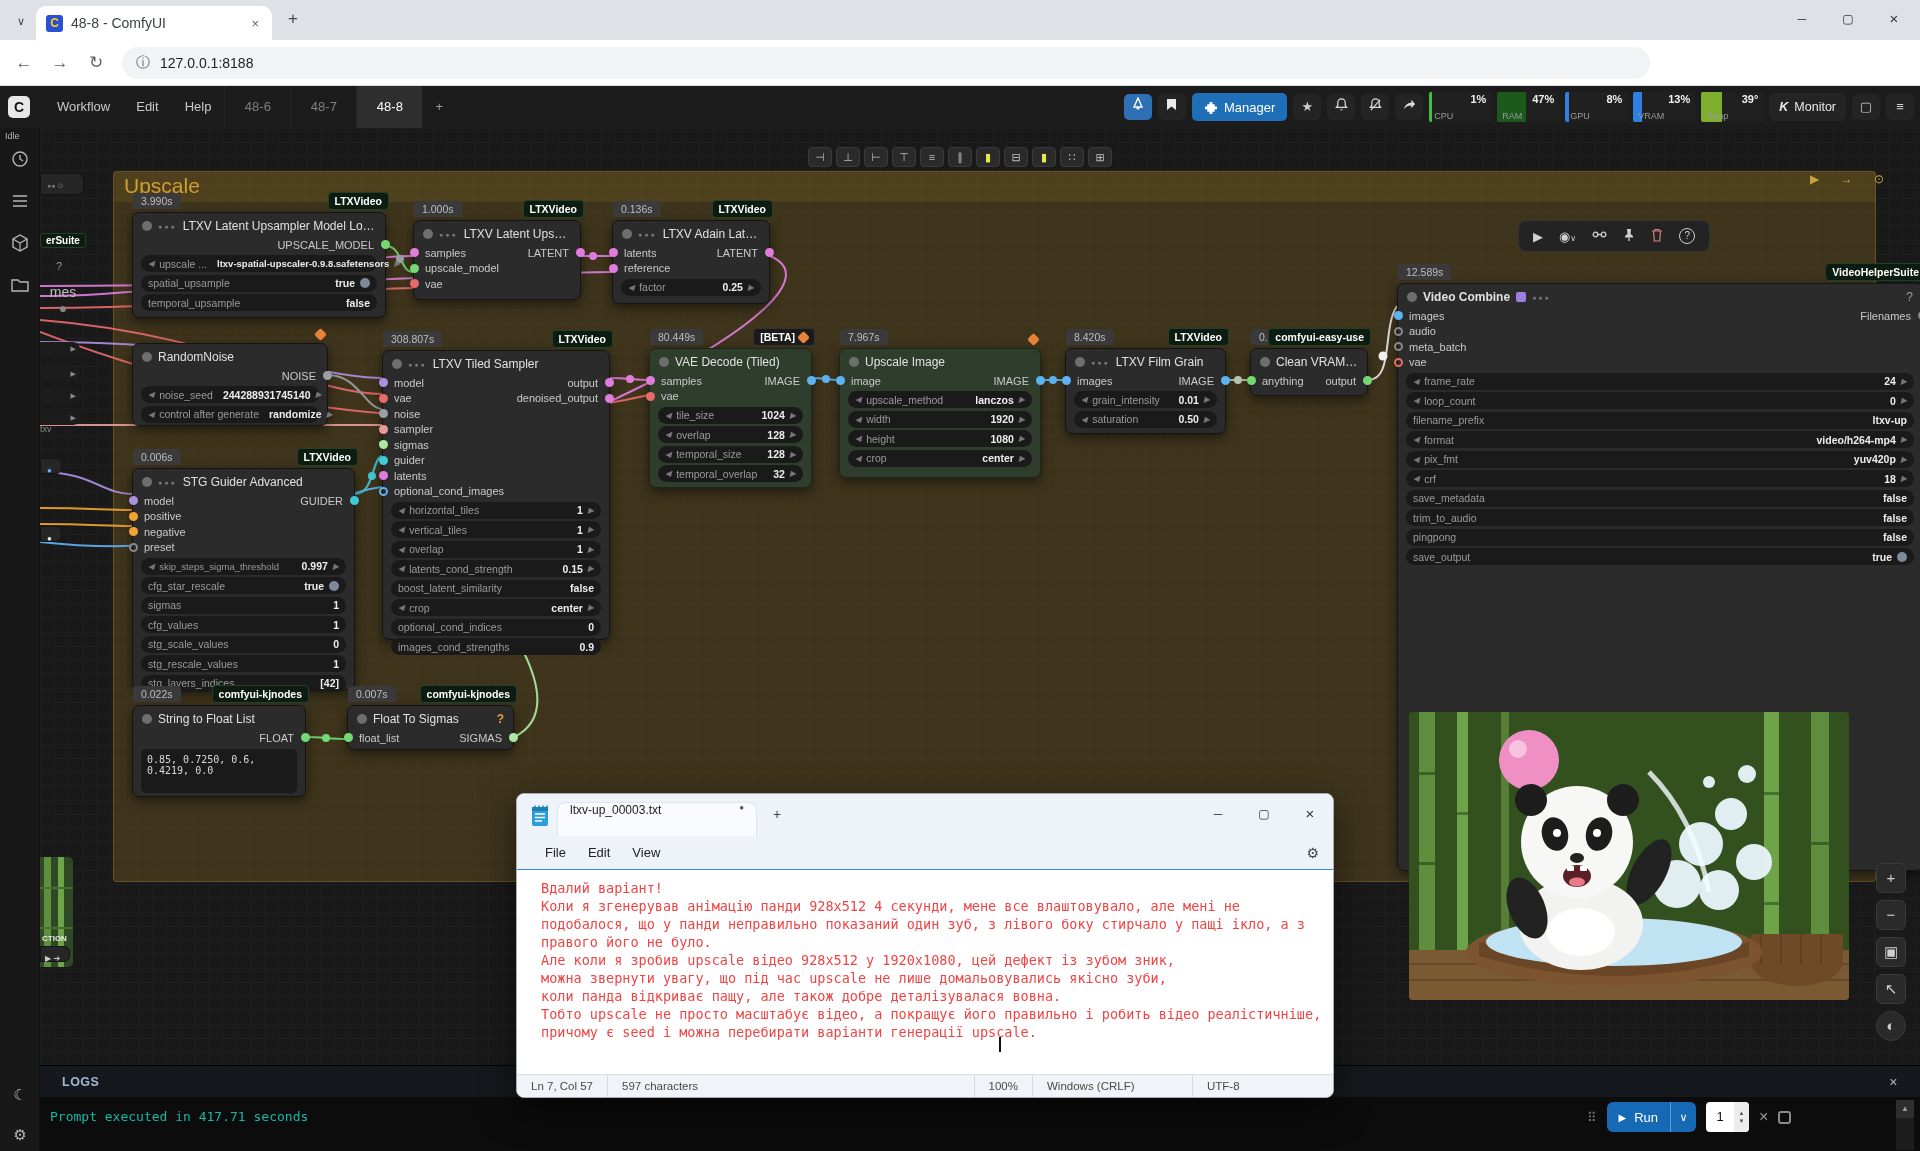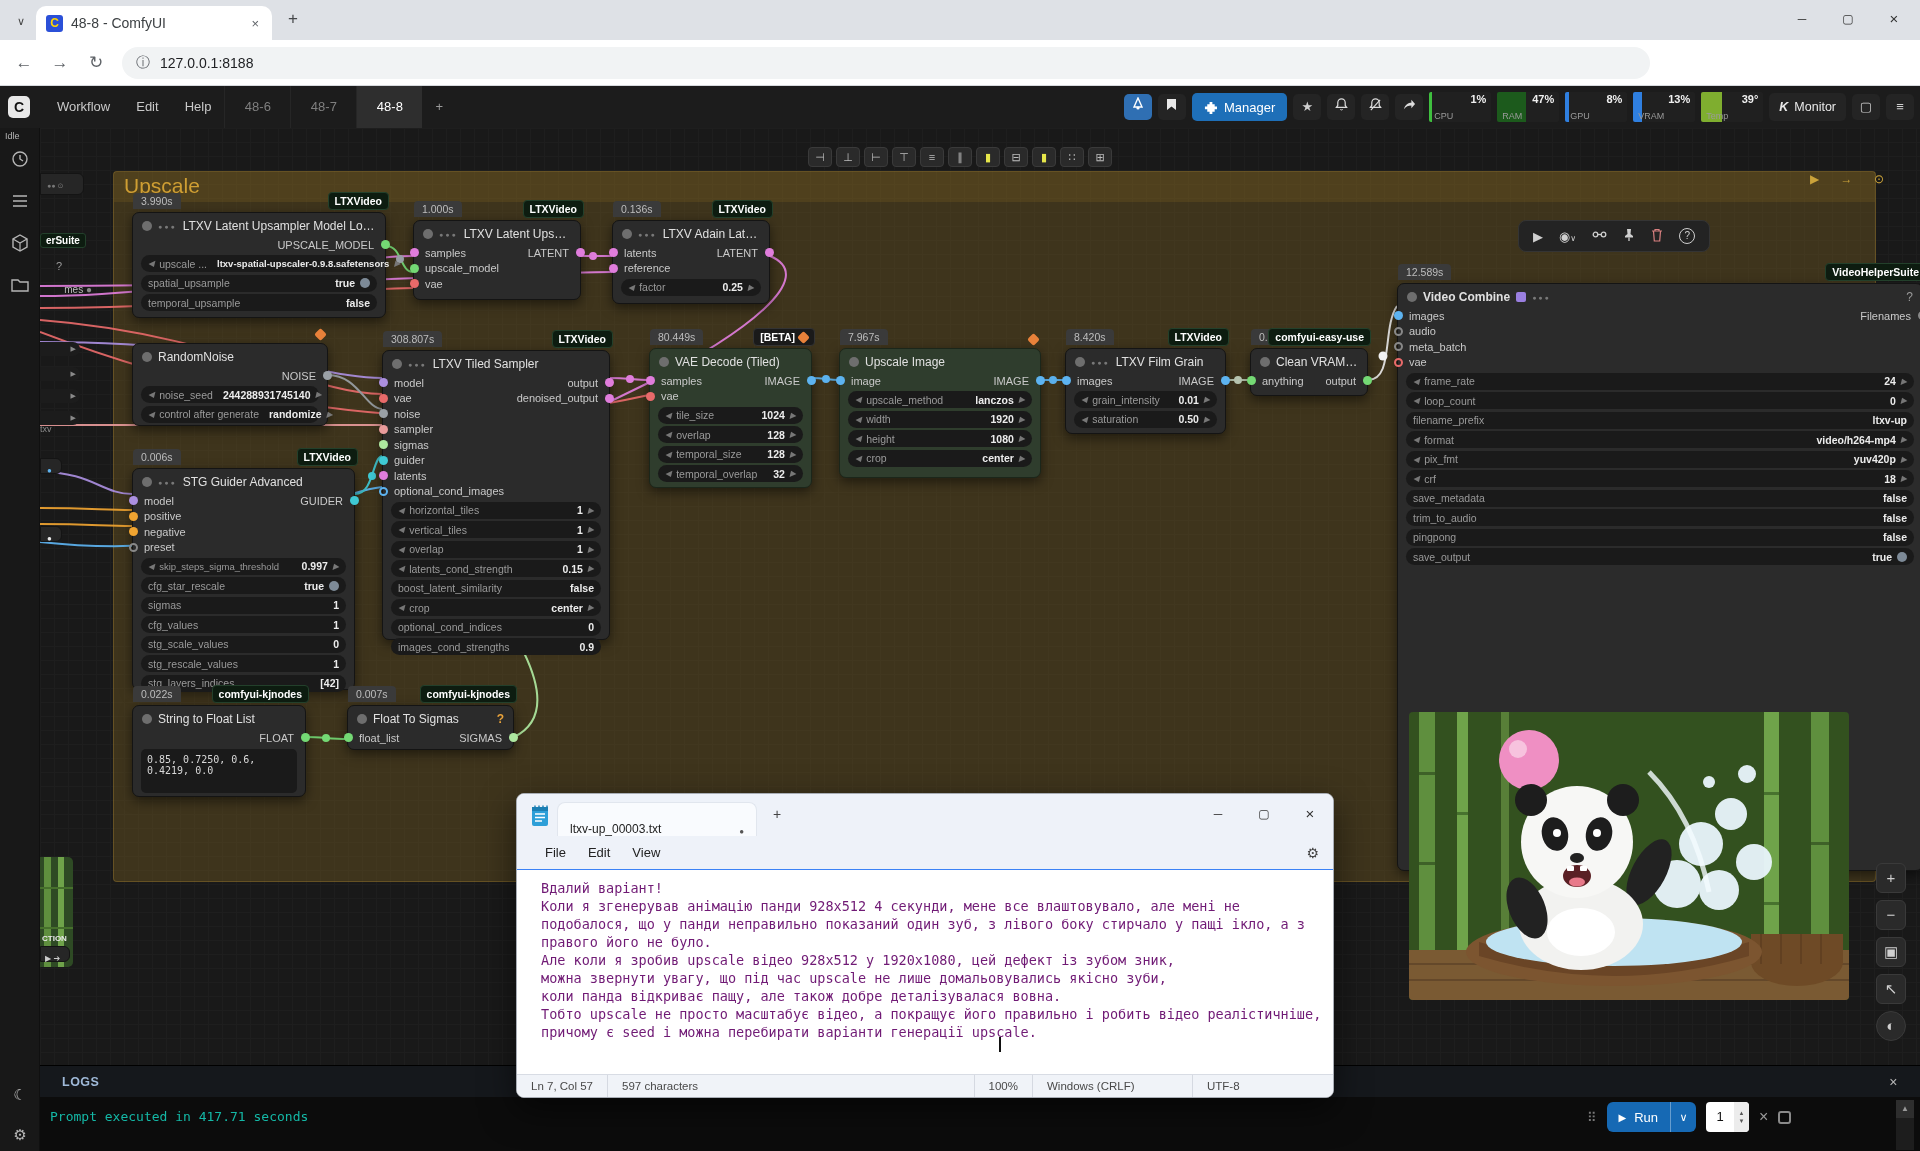--- a/index.html
+++ b/index.html
@@ -141,30 +141,30 @@
       font-size:6px;color:#555;align-items:center;justify-content:center;gap:2px}
   #logs-scroll{position:absolute;left:1896px;top:1100px;width:18px;height:50px;background:#1d1d1d}
   #logs-scroll .up{height:18px;background:#2e2e2e;color:#999;font-size:8px;text-align:center;line-height:18px}
   
   #notepad{position:absolute;left:516px;top:793px;width:818px;height:305px;background:#fff;
       border:1px solid #a8adb5;border-radius:8px;box-shadow:0 12px 34px rgba(0,0,0,.55);overflow:hidden;z-index:40}
   #np-titlebar{height:42px;background:#eef2f9;position:relative}
   #np-appicon{position:absolute;left:12px;top:9px}
   #np-tab{position:absolute;left:40px;top:8px;width:200px;height:34px;background:#f9fbfe;
       border:1px solid #e1e6ee;border-bottom:none;border-radius:8px 8px 0 0;display:flex;
-      align-items:flex-end;padding:0 12px;gap:14px;font-size:12px;color:#222}
+      align-items:flex-start;padding:0 12px;gap:14px;font-size:12px;color:#222}
   .np-dot{color:#555;font-size:8px;margin-left:auto}
   #np-newtab{position:absolute;left:256px;top:12px;color:#444;font-size:14px}
   .np-ctl{position:absolute;top:0;width:46px;height:40px;text-align:center;line-height:40px;color:#333;font-size:12px}
   #np-menubar{height:34px;background:#eef2f9;display:flex;align-items:center;gap:2px;
       padding:0 18px;font-size:13px;color:#222;border-bottom:1px solid #3b82f6;position:relative}
   .np-menu{padding:4px 10px;border-radius:5px}
   #np-gear{position:absolute;right:14px;color:#444;font-size:14px}
   #np-text{position:absolute;left:0;top:77px;right:0;bottom:23px;padding:8px 0 0 24px;
-      font-family:"DejaVu Sans Mono",monospace;font-size:13.5px;line-height:18px;color:#701a75;white-space:pre}
+      font-family:"DejaVu Sans Mono",monospace;font-size:13.5px;line-height:18px;color:#ef4444;white-space:pre}
   #np-cursor{position:absolute;left:482px;top:243px;width:1.5px;height:15px;background:#111}
   #np-status{position:absolute;left:0;bottom:0;right:0;height:23px;background:#f0f3f8;
       border-top:1px solid #d8dce4;display:flex;align-items:center;font-size:11.5px;color:#494949}
   .np-seg{padding:0 14px;border-right:1px solid #d5d9e1;height:100%;display:flex;align-items:center}
   .np-seg.noline{border-right:none}
   #idle-label{position:absolute;left:5px;top:131px;font-size:9px;color:#b5b5b5}
   svg.wires{position:absolute;left:0;top:0;pointer-events:none}
   .previm{position:absolute;left:11px;top:428px;width:440px;height:288px;border-radius:4px;overflow:hidden}
 </style>
 </head>
@@ -392,21 +392,21 @@
       <circle cx="1013" cy="252" r="4" fill="#5db3f0"></circle>
       <circle cx="1198" cy="252" r="4" fill="#b9c7b2"></circle>
       <circle cx="1343" cy="228" r="4.5" fill="#f2f2f2"></circle>
       <circle cx="360" cy="131" r="4" fill="#9aa0a6"></circle>
     </g>
   </svg>
 
   <div class="stub" style="left:0;top:45px;width:44px;height:22px"><span style="font-size:7px;color:#777;line-height:22px;padding-left:6px">●●&nbsp;⊙</span></div>
   <div class="stub-badge" style="left:0;top:105px">erSuite</div>
   <div style="position:absolute;left:16px;top:132px;color:#9a9a9a;font-size:11px">?</div>
-  <div style="position:absolute;left:14px;top:156px;width:38px;color:#bdbdbd;font-size:10px;text-align:right"><span>mes</span> <span style="color:#888">●</span></div>
+  <div style="position:absolute;left:4px;top:156px;width:38px;color:#bdbdbd;font-size:14px;text-align:center"><span>mes</span> <span style="color:#888">●</span></div>
   <div class="stub-pill" style="top:214px">▶</div>
   <div class="stub-pill" style="top:239px">▶</div>
   <div class="stub-pill" style="top:261px">▶</div>
   <div class="stub-pill" style="top:283px">▶</div>
   <div style="position:absolute;left:0;top:296px;color:#8a8a8a;font-size:9px">txv</div>
   <div class="stub" style="left:0;top:330px;width:22px;height:16px"><span style="color:#5db3f0;font-size:8px;padding-left:6px">●</span></div>
   <div class="stub" style="left:0;top:398px;width:22px;height:16px"><span style="color:#e8e8e8;font-size:8px;padding-left:6px">●</span></div>
   <div style="position:absolute;left:0;top:729px;width:33px;height:110px;border-radius:0 5px 5px 0;overflow:hidden">
     <svg width="33" height="110" viewBox="0 0 33 110">
         <rect width="33" height="110" fill="#2e4a24"></rect>

